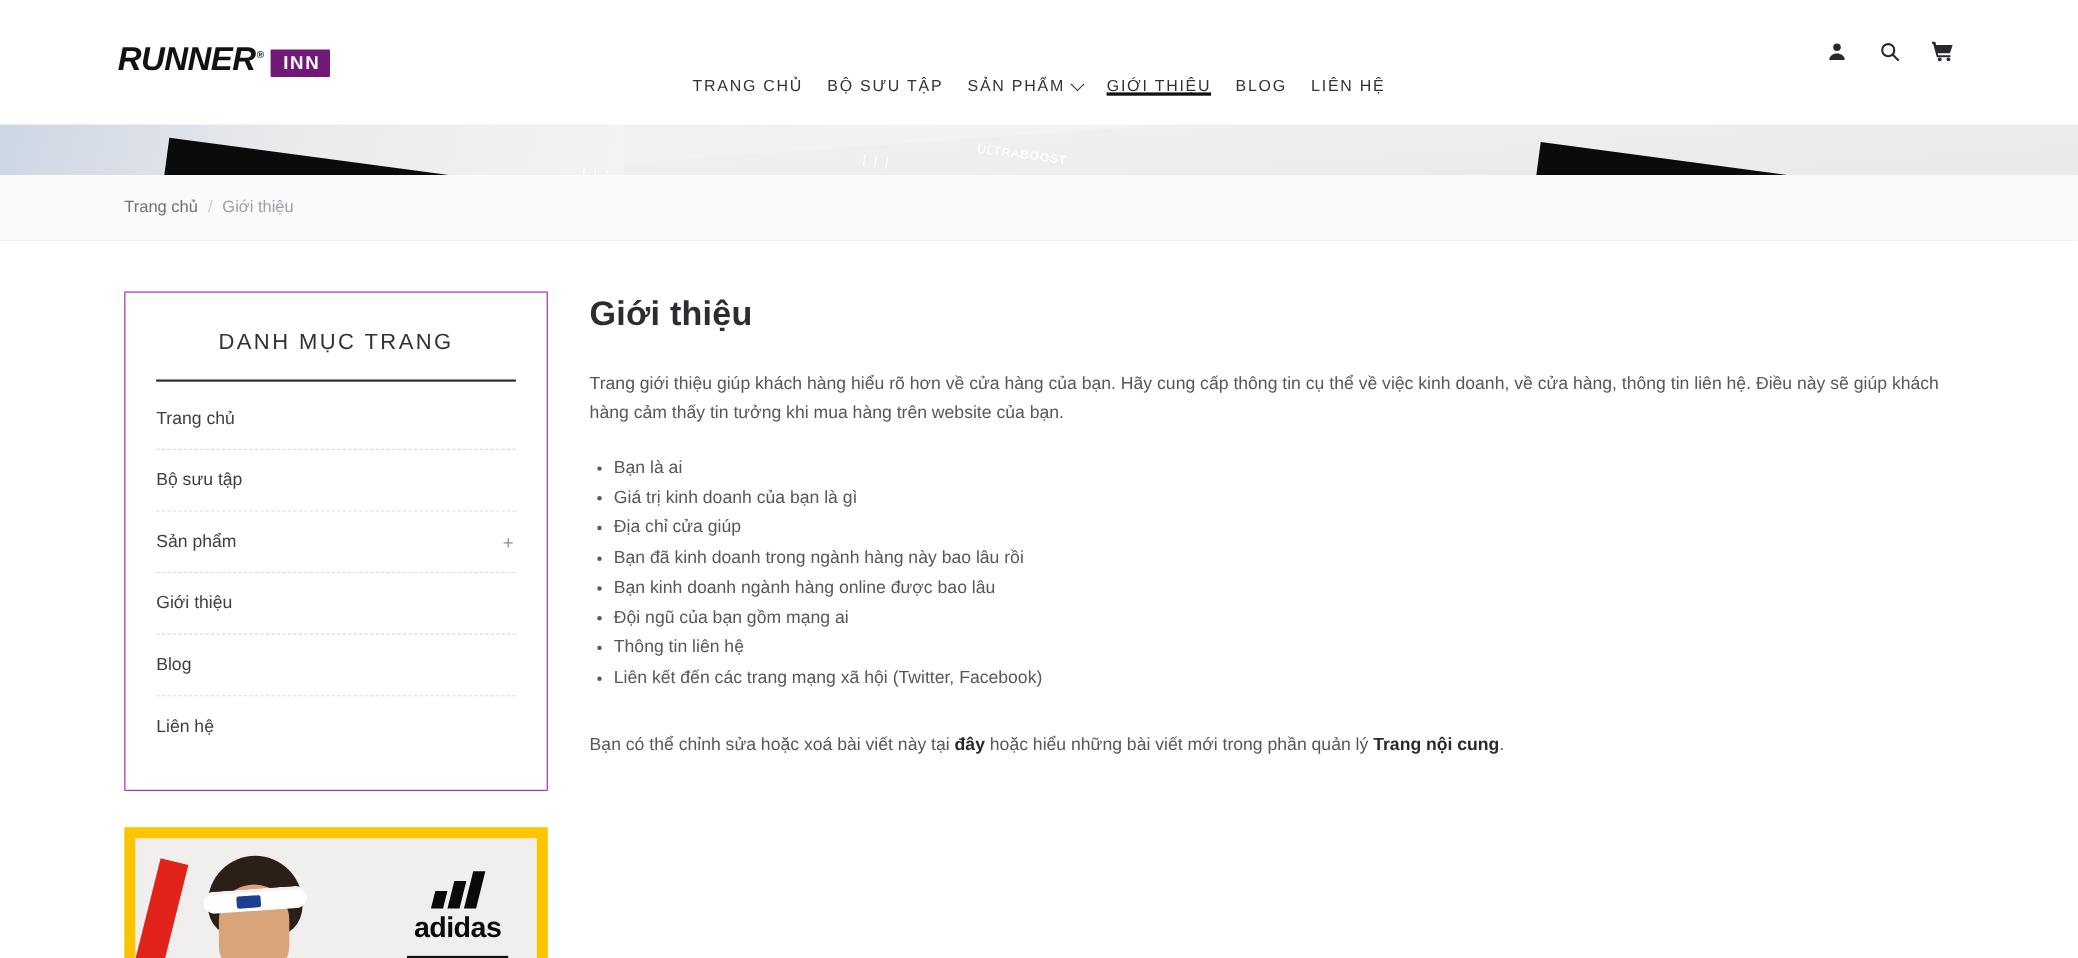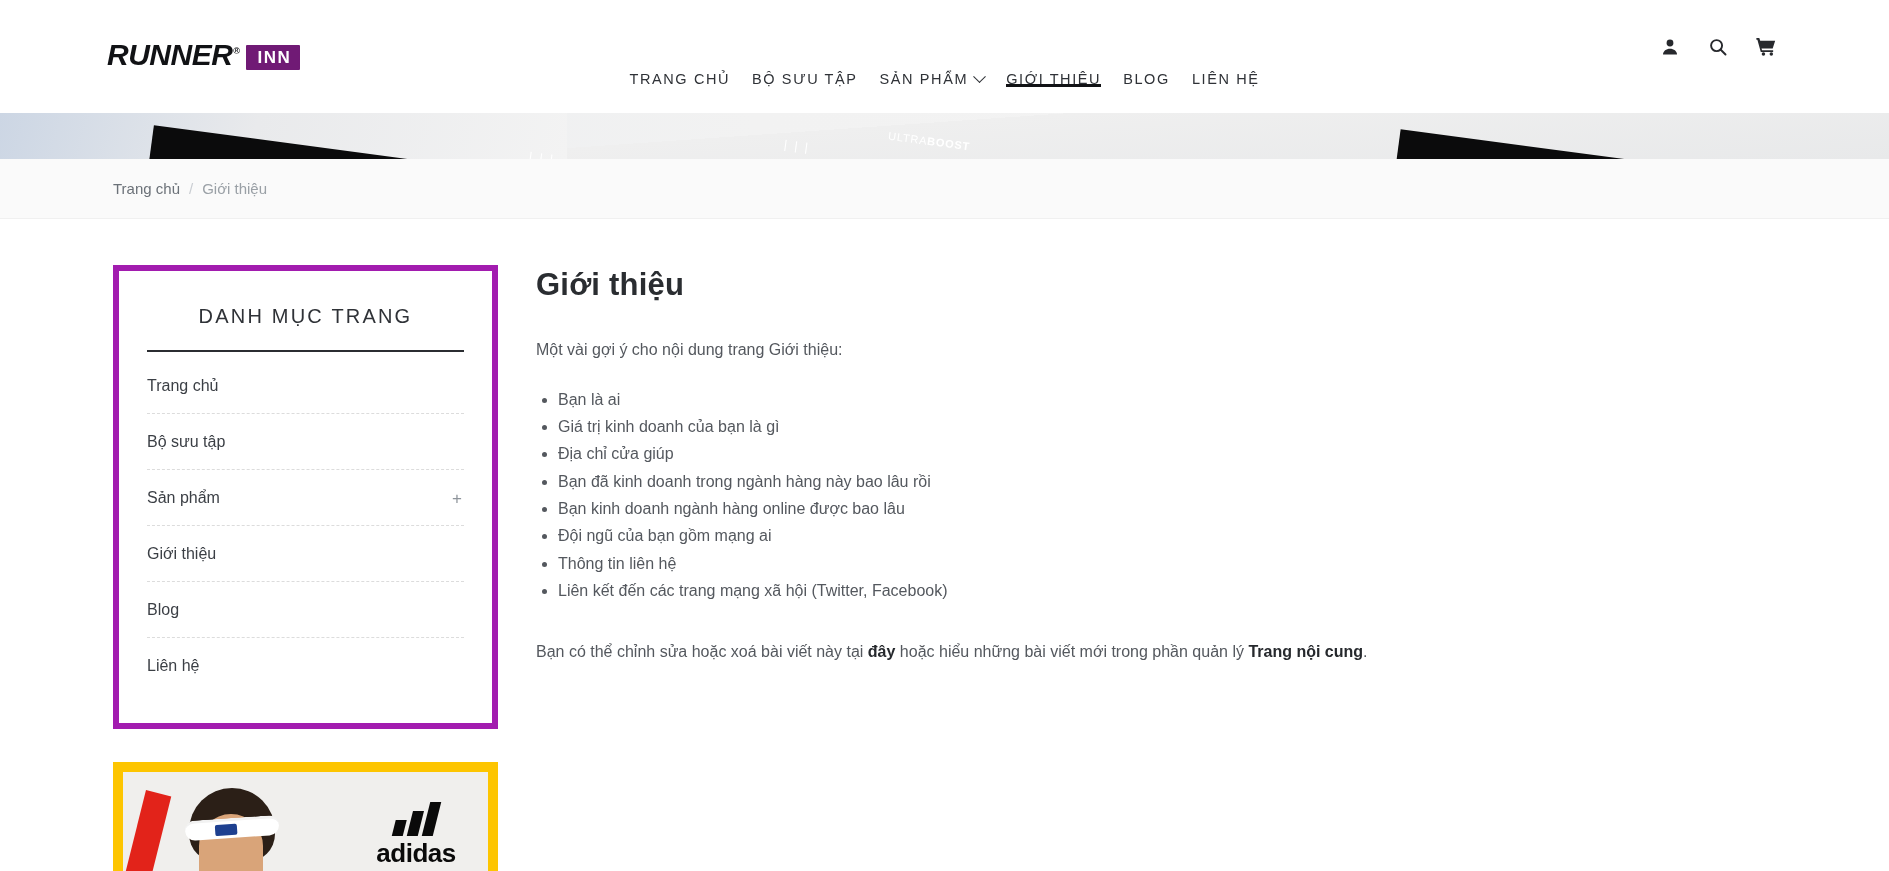--- a/index.html
+++ b/index.html
@@ -202,21 +202,21 @@
   .page {
     display: flex;
     padding: 46px 113px 0 113px;
     gap: 38px;
     align-items: flex-start;
   }
 
   
   .sidebar { width: 385px; flex: 0 0 385px; }
   .cat-box {
-    border: 6px solid #a21caf;
+    border: 1px solid #a21caf;
     background: #ffffff;
     padding: 0 28px 30px 28px;
   }
   .cat-title {
     text-align: center;
     font-size: 20px;
     letter-spacing: 2.2px;
     color: #2f3237;
     font-weight: 400;
     padding: 34px 0 22px 0;
@@ -497,21 +497,21 @@
           <div class="adidas-word">adidas</div>
           <div class="promo-rule"></div>
 
         </div>
       </div>
     </div>
   </aside>
 
   <main class="content">
     <h1>Giới thiệu</h1>
-    <p>Một vài gợi ý cho nội dung trang Giới thiệu:</p>
+    <p>Trang giới thiệu giúp khách hàng hiểu rõ hơn về cửa hàng của bạn. Hãy cung cấp thông tin cụ thể về việc kinh doanh, về cửa hàng, thông tin liên hệ. Điều này sẽ giúp khách hàng cảm thấy tin tưởng khi mua hàng trên website của bạn.</p>
     <ul>
       <li>Bạn là ai</li>
       <li>Giá trị kinh doanh của bạn là gì</li>
       <li>Địa chỉ cửa giúp</li>
       <li>Bạn đã kinh doanh trong ngành hàng này bao lâu rồi</li>
       <li>Bạn kinh doanh ngành hàng online được bao lâu</li>
       <li>Đội ngũ của bạn gồm mạng ai</li>
       <li>Thông tin liên hệ</li>
       <li>Liên kết đến các trang mạng xã hội (Twitter, Facebook)</li>
     </ul>

